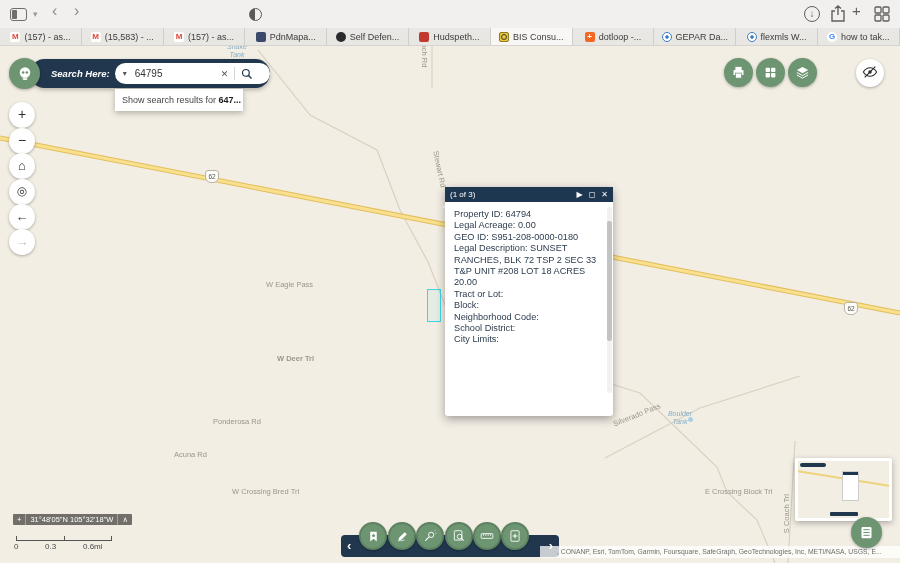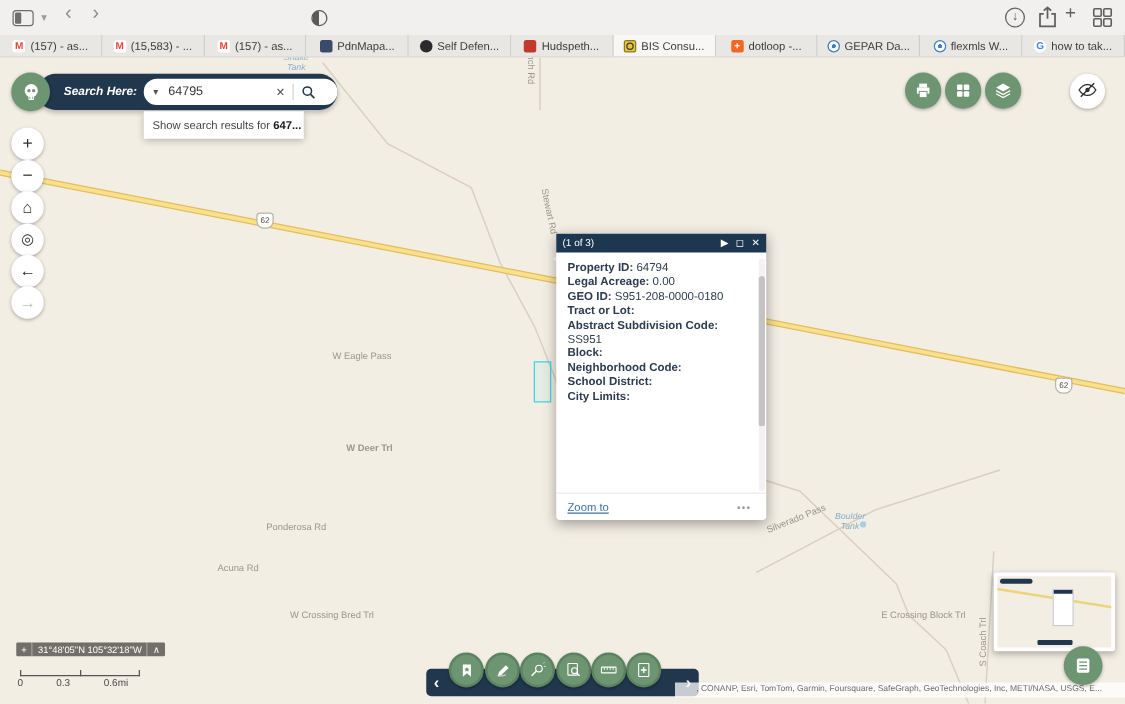--- a/index.html
+++ b/index.html
@@ -69,21 +69,21 @@
   .gbtn { position:absolute; width:29px; height:29px; border-radius:50%; background:#6e9572; box-shadow:0 1px 3px rgba(0,0,0,.3); display:flex; align-items:center; justify-content:center; }
 
   
   #popup { position:absolute; left:445px; top:141px; width:168px; height:229px; background:#fff; border-radius:0 0 3px 3px; box-shadow:0 3px 10px rgba(0,0,0,.35); }
   #popup-header { height:15px; background:#1e3750; color:#fff; font-size:8px; display:flex; align-items:center; padding:0 5px; }
   #popup-pager { flex:1; }
   .ph-ic { font-size:8px; margin-left:6px; color:#fff; }
   #popup-body { position:absolute; top:15px; bottom:22px; left:0; right:0; padding:7px 9px 0 9px; overflow:hidden; }
   .ptitle { font-size:14.5px; color:#a43844; font-weight:500; margin-bottom:9px; }
   .prow { font-size:9.2px; line-height:11.4px; color:#2d3c4e; width:146px; }
-  .plabel { font-weight:bold; }
+  .plabel { font-weight:normal; }
   #popup-footer { position:absolute; bottom:0; left:0; right:0; height:22px; border-top:1px solid #ececec; }
   #zoomto { position:absolute; left:9px; bottom:5px; font-size:9px; color:#3f71a0; text-decoration:underline; }
   #pmore { position:absolute; right:12px; bottom:5px; font-size:8px; color:#9a9a9a; letter-spacing:1px; }
   #pscroll { position:absolute; right:1px; top:20px; width:5px; height:186px; background:#f2f2f2; border-radius:2px; }
   #pthumb { position:absolute; top:14px; width:5px; height:120px; background:#c3c3c3; border-radius:2px; }
 
   
   #btoolbar { position:absolute; left:341px; top:489px; width:218px; height:22px; background:#20374e; border-radius:4px; }
   .tb-chev { position:absolute; top:3px; color:#fff; font-size:13px; font-weight:bold; }
   .tbtn { position:absolute; top:476px; width:28px; height:28px; border-radius:50%; background:#6e9572; border:2px solid #5d8262; display:flex; align-items:center; justify-content:center; box-shadow:0 1px 2px rgba(0,0,0,.3); }
@@ -276,31 +276,27 @@
     <div id="popup-header">
       <span id="popup-pager">(1 of 3)</span>
       <span class="ph-ic">▶</span>
       <span class="ph-ic">◻</span>
       <span class="ph-ic">✕</span>
     </div>
     <div id="popup-body">
       <div class="prow"><span class="plabel">Property ID:</span> <span>64794</span></div>
       <div class="prow"><span class="plabel">Legal Acreage:</span> <span>0.00</span></div>
       <div class="prow"><span class="plabel">GEO ID:</span> <span>S951-208-0000-0180</span></div>
+      <div class="prow"><span class="plabel">Legal Description:</span> <span>SUNSET RANCHES, BLK 72 TSP 2 SEC 33 T&amp;P UNIT #208 LOT 18 ACRES 20.00</span></div>
       <div class="prow"><span class="plabel">Tract or Lot:</span> <span></span></div>
-      <div class="prow"><span class="plabel">Abstract Subdivision Code:</span> <span>SS951</span></div>
       <div class="prow"><span class="plabel">Block:</span> <span></span></div>
       <div class="prow"><span class="plabel">Neighborhood Code:</span> <span></span></div>
       <div class="prow"><span class="plabel">School District:</span> <span></span></div>
       <div class="prow"><span class="plabel">City Limits:</span> <span></span></div>
 
-    </div>
-    <div id="popup-footer">
-      <a id="zoomto" href="#">Zoom to</a>
-      <span id="pmore">•••</span>
     </div>
     <div id="pscroll">
         <div id="pthumb"></div>
       </div>
   </div>
 
   <div id="btoolbar">
     <span class="tb-chev" style="left:6px;">‹</span>
     <span class="tb-chev" style="right:6px;">›</span>
   </div>

